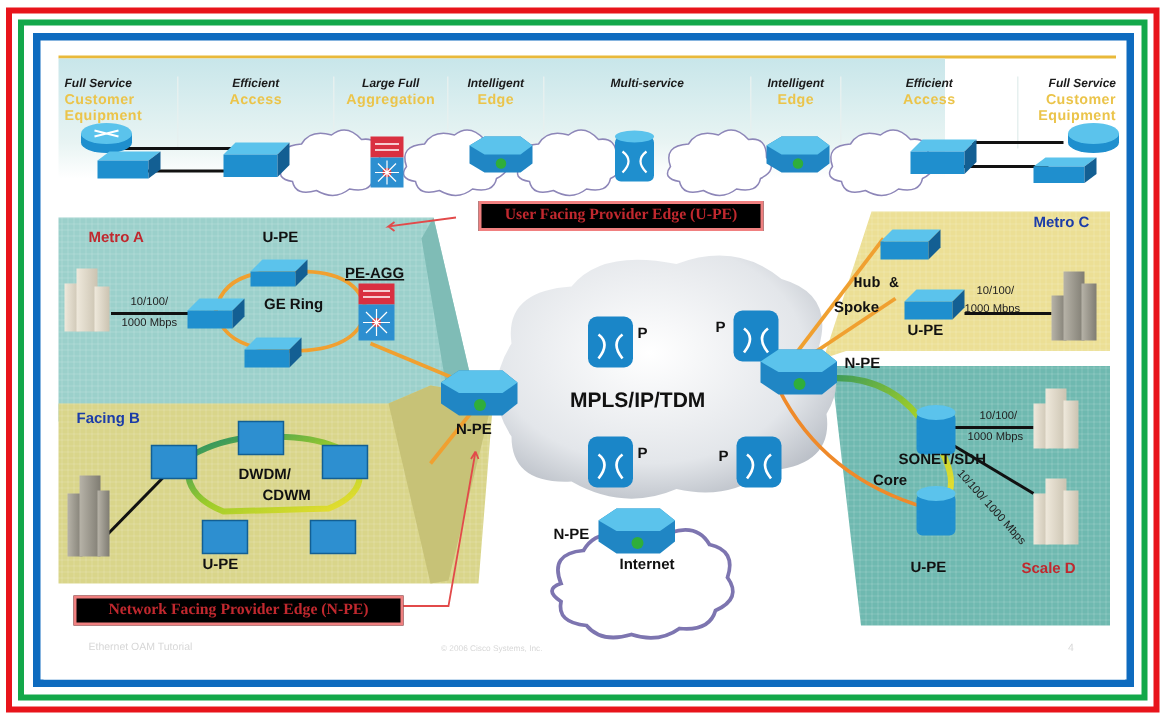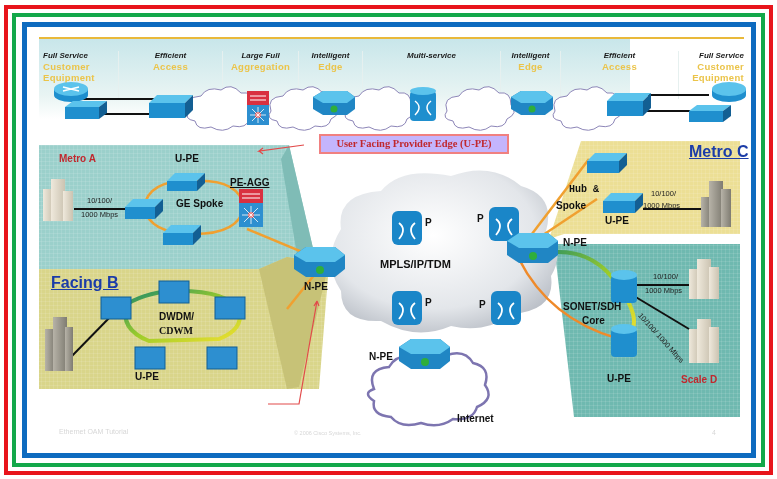--- a/index.html
+++ b/index.html
@@ -16,24 +16,24 @@
   
   .header-line { position: absolute; left: 10px; top: 8px; width: 705px; height: 2px; background: #e9b93a; }
   .header-band { position: absolute; left: 10px; top: 10px; width: 591px; height: 80px;
                  background: linear-gradient(#c8e6ea, #e8f4f3 70%, #ffffff); }
   .hcol { position: absolute; top: 12px; text-align: center; border-right: 1px solid #e6f0ef; height: 48px; }
   .hcol .t1 { font-size: 8px; font-weight: bold; font-style: italic; color: #1a1a1a; line-height: 10px; }
   .hcol .t2 { font-size: 9.5px; font-weight: bold; color: #ebc44a; line-height: 11px; letter-spacing: .3px; }
 
   .label { position: absolute; font-weight: bold; color: #111; font-size: 10px; white-space: nowrap; }
   .metro-red { color: #c0282e; font-size: 10px; }
-  .metro-blue { color: #1b3ca8; font-size: 16px; text-decoration: underline; }
+  .metro-blue { color: #1b3ca8; font-size: 10px; }
   .small-lbl { position: absolute; font-size: 7.5px; color: #222; white-space: nowrap; }
 
-  .callout { position: absolute; background: #c4b5fd; border: 2px solid #f08080;
+  .callout { position: absolute; background: #000000; border: 2px solid #f08080;
              font-family: "Liberation Serif", serif; font-weight: bold; color: #c0282e;
              font-size: 10.5px; text-align: center; line-height: 16px; }
 
   .footer { position: absolute; font-size: 7px; color: #d7d7d7; }
   svg { position: absolute; left: 0; top: 0; overflow: visible; }
 </style>
 </head>
 <body>
 
 <div class="frame frame-red"></div>
@@ -330,51 +330,52 @@
       <circle cx="504" cy="227" r="4" fill="#2fae3b"></circle>
     </g>
     <g>
       <polygon points="370,318 382,310 411,310 421,318 421,332 411,340 382,340 370,332" fill="#2086c4"></polygon>
       <polygon points="370,318 382,310 411,310 421,318 411,325 382,325" fill="#5bc3ec"></polygon>
       <circle cx="396" cy="333" r="4" fill="#2fae3b"></circle>
     </g>
   </svg>
 
   <div class="callout" style="left:290px;top:105px;width:190px;">User Facing Provider Edge (U-PE)</div>
-
-  <div class="label" style="left:351px;top:229px;font-size:11px;">MPLS/IP/TDM</div>
+  <div class="callout" style="left:20px;top:368px;width:220px;">Network Facing Provider Edge (N-PE)</div>
+
+  <div class="label" style="left:351px;top:229px;font-size:14px;">MPLS/IP/TDM</div>
   <div class="label" style="left:396px;top:188px;">P</div>
   <div class="label" style="left:448px;top:184px;">P</div>
   <div class="label" style="left:396px;top:268px;">P</div>
   <div class="label" style="left:450px;top:270px;">P</div>
   <div class="label" style="left:275px;top:252px;">N-PE</div>
   <div class="label" style="left:534px;top:208px;">N-PE</div>
   <div class="label" style="left:340px;top:322px;">N-PE</div>
-  <div class="label" style="left:384px;top:384px;margin-left:44px;">Internet</div>
+  <div class="label" style="left:384px;top:342px;">Internet</div>
 
   <div class="label metro-red" style="left:30px;top:124px;">Metro A</div>
   <div class="label" style="left:146px;top:124px;">U-PE</div>
   <div class="label" style="left:201px;top:148px;text-decoration:underline;">PE-AGG</div>
-  <div class="label" style="left:147px;top:169px;">GE  Spoke</div>
+  <div class="label" style="left:147px;top:169px;">GE  Ring</div>
   <div class="small-lbl" style="left:58px;top:167px;">10/100/</div>
   <div class="small-lbl" style="left:52px;top:181px;">1000 Mbps</div>
 
   <div class="label metro-blue" style="left:22px;top:245px;">Facing B</div>
   <div class="label" style="left:130px;top:282px;">DWDM/</div>
-  <div class="label" style="left:130px;top:296px;font-family:Liberation Serif, serif;">CDWM</div>
+  <div class="label" style="left:146px;top:296px;">CDWM</div>
   <div class="label" style="left:106px;top:342px;">U-PE</div>
 
   <div class="label metro-blue" style="left:660px;top:114px;">Metro C</div>
   <div class="label" style="left:540px;top:155px;font-family:Liberation Mono, monospace;">Hub &amp;</div>
   <div class="label" style="left:527px;top:171px;">Spoke</div>
   <div class="label" style="left:576px;top:186px;">U-PE</div>
   <div class="small-lbl" style="left:622px;top:160px;">10/100/</div>
   <div class="small-lbl" style="left:614px;top:172px;">1000 Mbps</div>
 
-  <div class="label" style="left:534px;top:272px;">SONET/SDH</div>
+  <div class="label" style="left:534px;top:272px;padding-left:36px;">SONET/SDH</div>
   <div class="label" style="left:553px;top:286px;">Core</div>
   <div class="label" style="left:578px;top:344px;">U-PE</div>
   <div class="label metro-red" style="left:652px;top:345px;">Scale D</div>
   <div class="small-lbl" style="left:624px;top:243px;">10/100/</div>
   <div class="small-lbl" style="left:616px;top:257px;">1000 Mbps</div>
   <div class="small-lbl" style="left:614px;top:282px;transform:rotate(48deg);transform-origin:left top;">10/100/ 1000 Mbps</div>
 
   <div class="footer" style="left:30px;top:399px;">Ethernet OAM Tutorial</div>
   <div class="footer" style="left:265px;top:401px;font-size:5.5px;">© 2006 Cisco Systems, Inc.</div>
   <div class="footer" style="left:683px;top:400px;">4</div>

